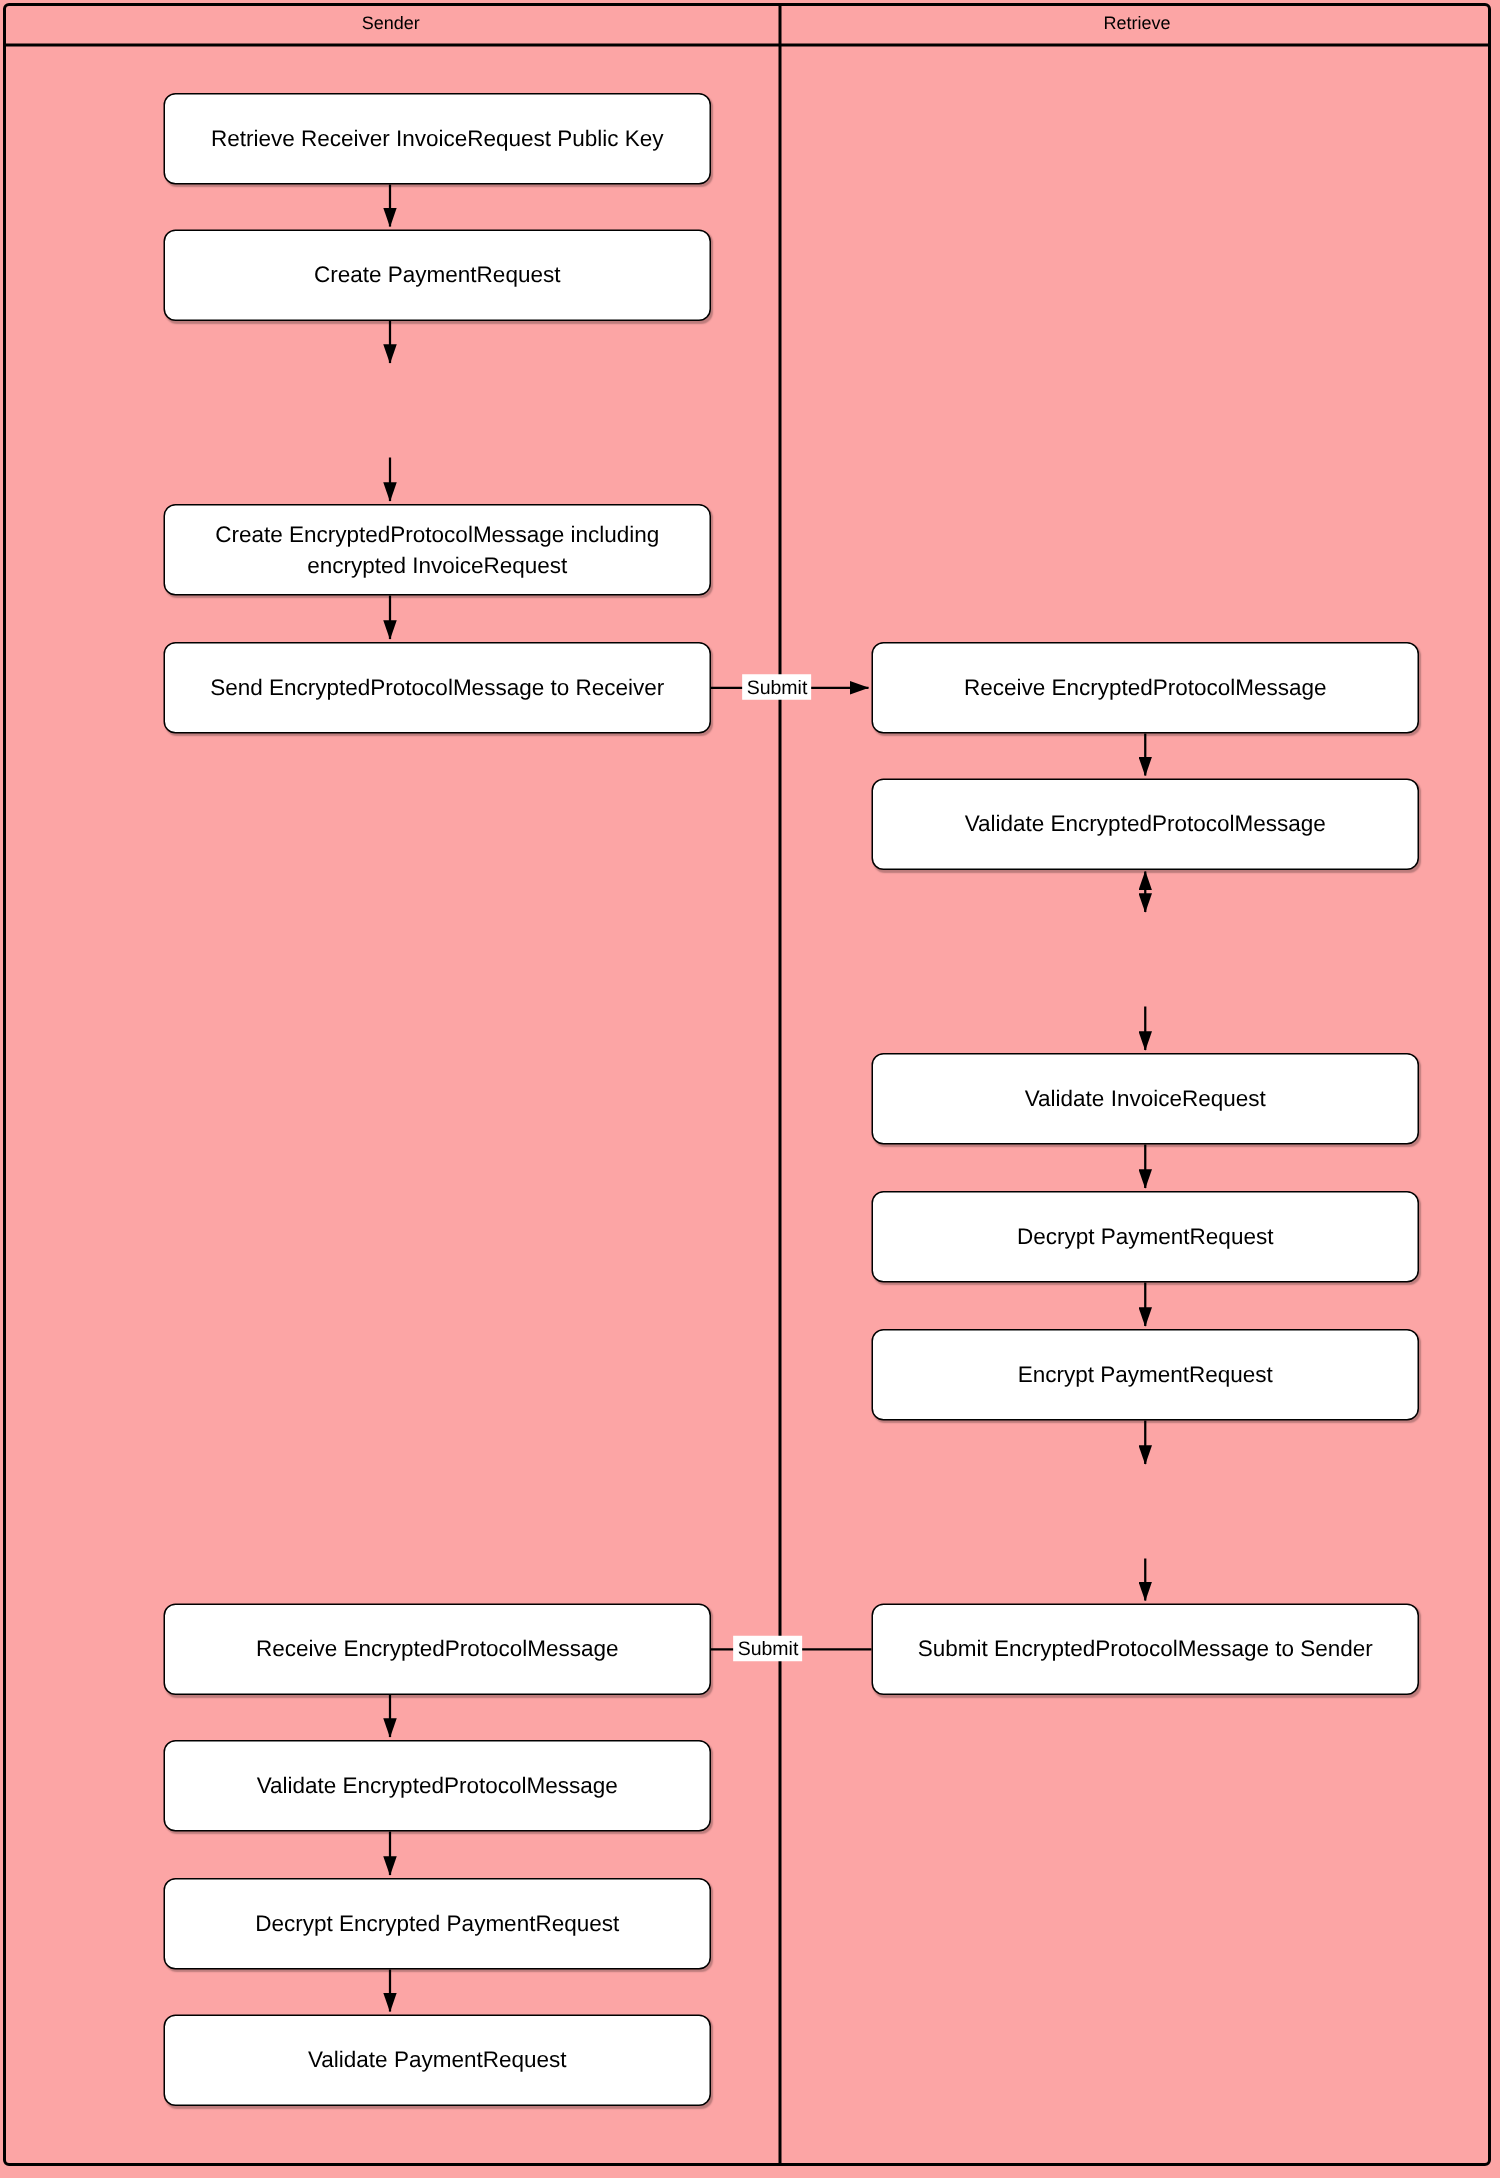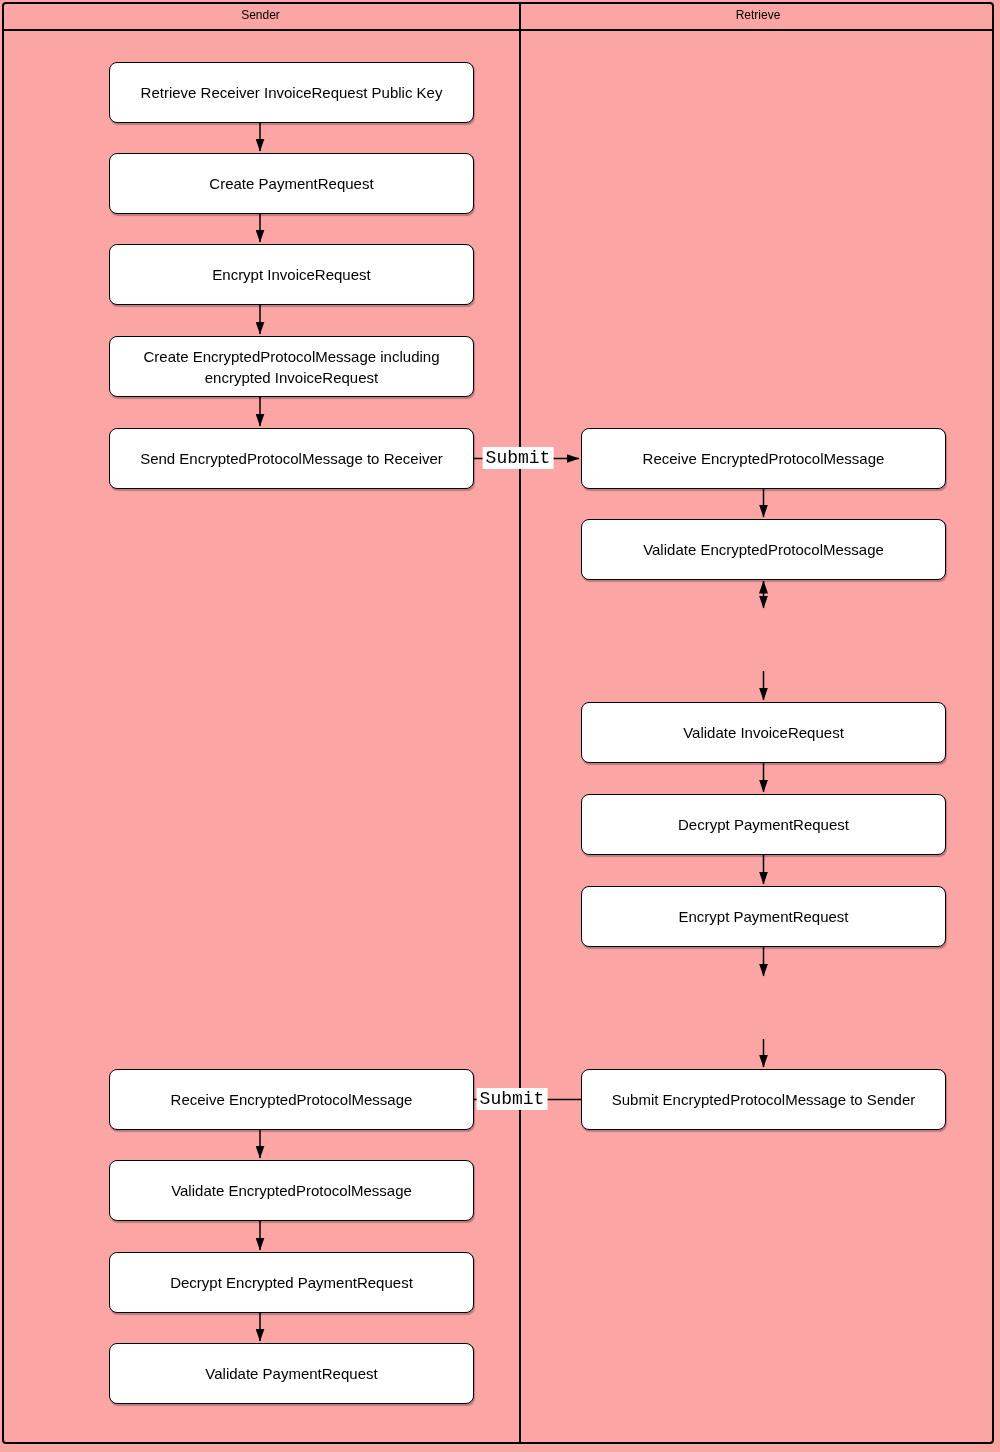--- a/index.html
+++ b/index.html
@@ -74,24 +74,23 @@
     width: 1000px; height: 1452px;
     z-index: 2;
     pointer-events: none;
   }
   
   .edge-label {
     position: absolute;
     transform: translate(-50%, -50%);
     background: #ffffff;
     padding: 1px 3px;
-    font-size: 18px;
+    font-size: 13px;
     z-index: 4;
     white-space: nowrap;
-    font-family: Liberation Mono, monospace;
   }
 </style>
 </head>
 <body>
 
 <div id="canvas">
 
   <div class="frame"></div>
   <div class="header-sep"></div>
   <div class="lane-divider"></div>
@@ -127,23 +126,20 @@
       <line x1="581" y1="1099.5" x2="445" y2="1099.5" marker-end="url(#ah)"></line>
     </g>
   </svg>
 
   <div class="node sender" style="top:62px">
     <span>Retrieve Receiver InvoiceRequest Public Key</span>
   </div>
   <div class="node sender" style="top:153px">
     <span>Create PaymentRequest</span>
   </div>
-  <div class="node sender" style="top:244px">
-    <span>Encrypt InvoiceRequest</span>
-  </div>
   <div class="node sender" style="top:428px">
     <span>Send EncryptedProtocolMessage to Receiver</span>
   </div>
   <div class="node sender" style="top:336px">
     <span>Create EncryptedProtocolMessage including encrypted InvoiceRequest</span>
   </div>
   <div class="node sender" style="top:1069px">
     <span>Receive EncryptedProtocolMessage</span>
   </div>
   <div class="node sender" style="top:1160px">

